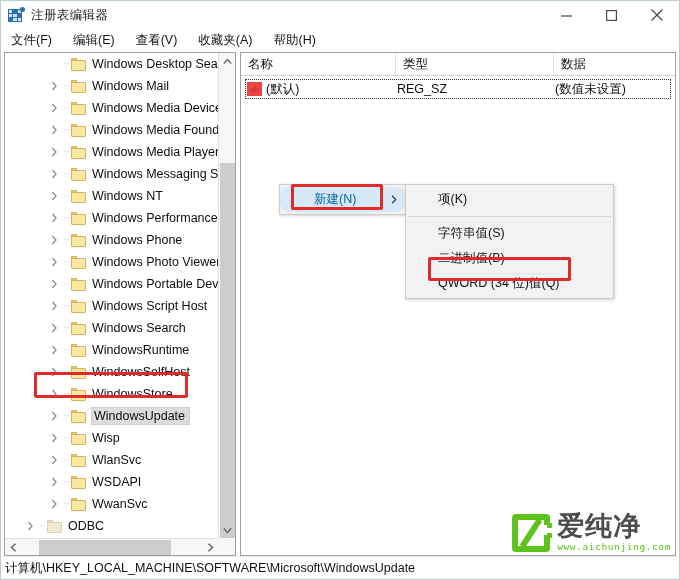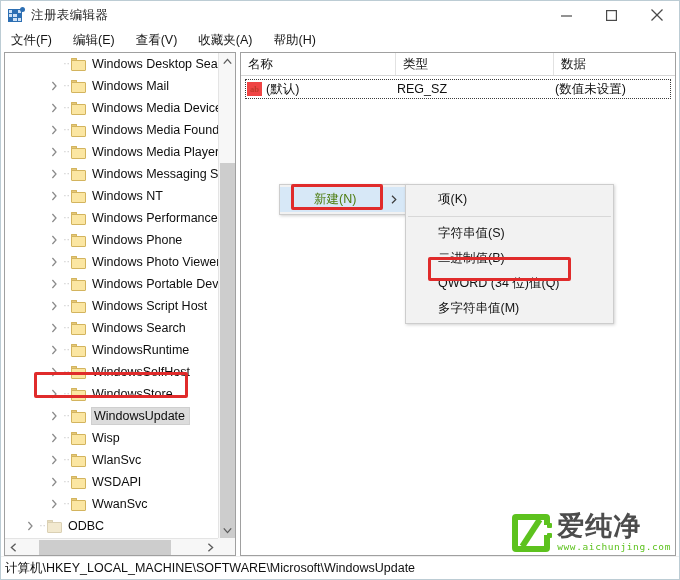--- a/index.html
+++ b/index.html
@@ -255,23 +255,24 @@
     padding: 2px 0;
   }
   .ctx-new {
     left: 278px; top: 183px;
     width: 128px;
   }
   .ctx-new .mi {
     position: relative;
     height: 25px;
     display: flex; align-items: center;
-    font-size: 12.5px; color: #4d7c0f;
+    font-size: 12.5px; color: #0369a1;
     background: #d7e8f7;
     padding-left: 34px;
+    border-radius: 9px;
   }
   .ctx-new .mi .sub-arrow {
     position: absolute; right: 9px; top: 0; height: 25px;
     display: flex; align-items: center; color: #3c3c3c;
   }
   .ctx-sub {
     left: 404px; top: 183px;
     width: 209px;
   }
   .ctx-sub .mi {
@@ -770,23 +771,20 @@
       <div class="sep"></div>
       <div class="mi">
         <span>字符串值(S)</span>
       </div>
       <div class="mi">
         <span>二进制值(B)</span>
       </div>
       <div class="mi">
         <span>QWORD (34 位)值(Q)</span>
       </div>
-      <div class="mi">
-        <span>多字符串值(M)</span>
-      </div>
     </div>
 
   <div class="redbox rb-new"></div>
   <div class="redbox rb-dword"></div>
   <div class="redbox rb-winupd"></div>
 
   <div class="watermark">
     <div class="wm-mark">
       <div class="sq"></div>
       <div class="slash"></div>

